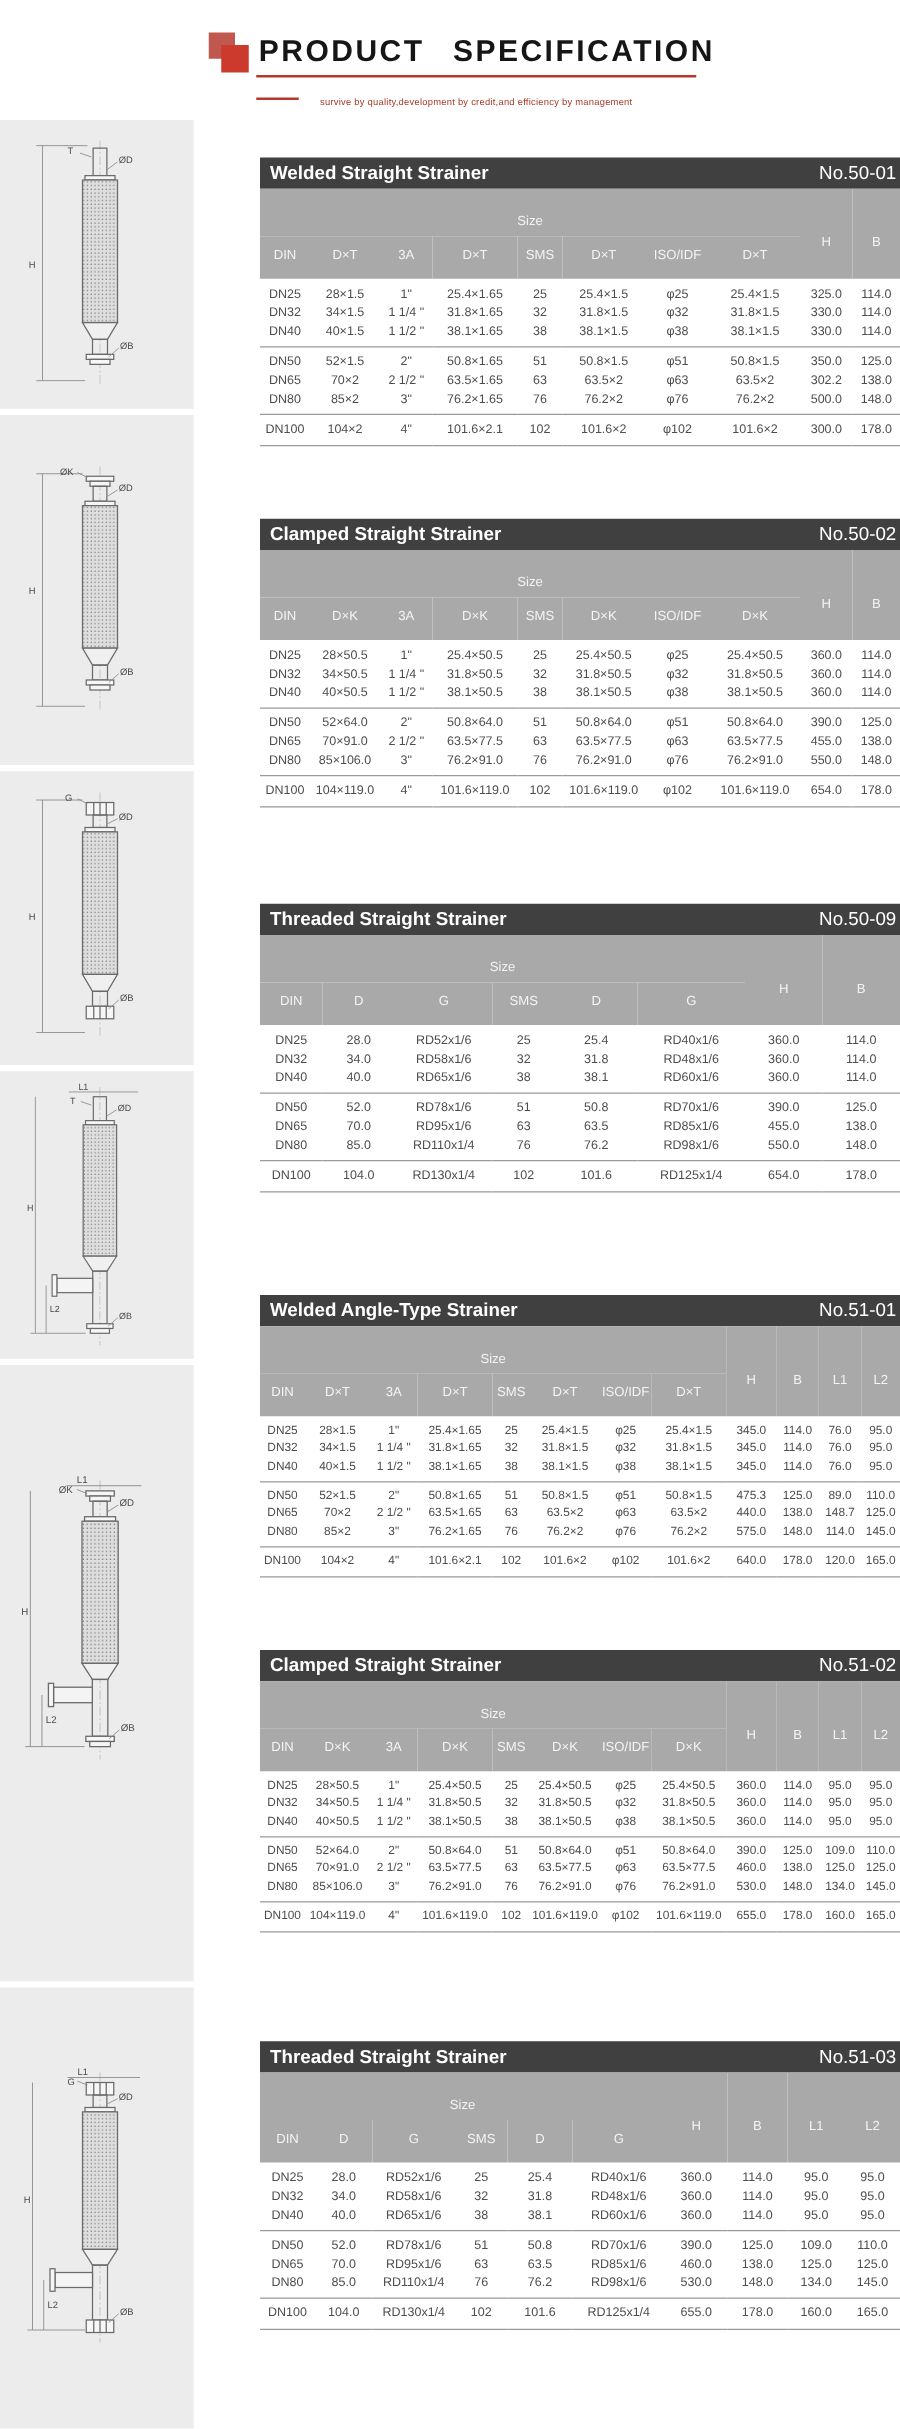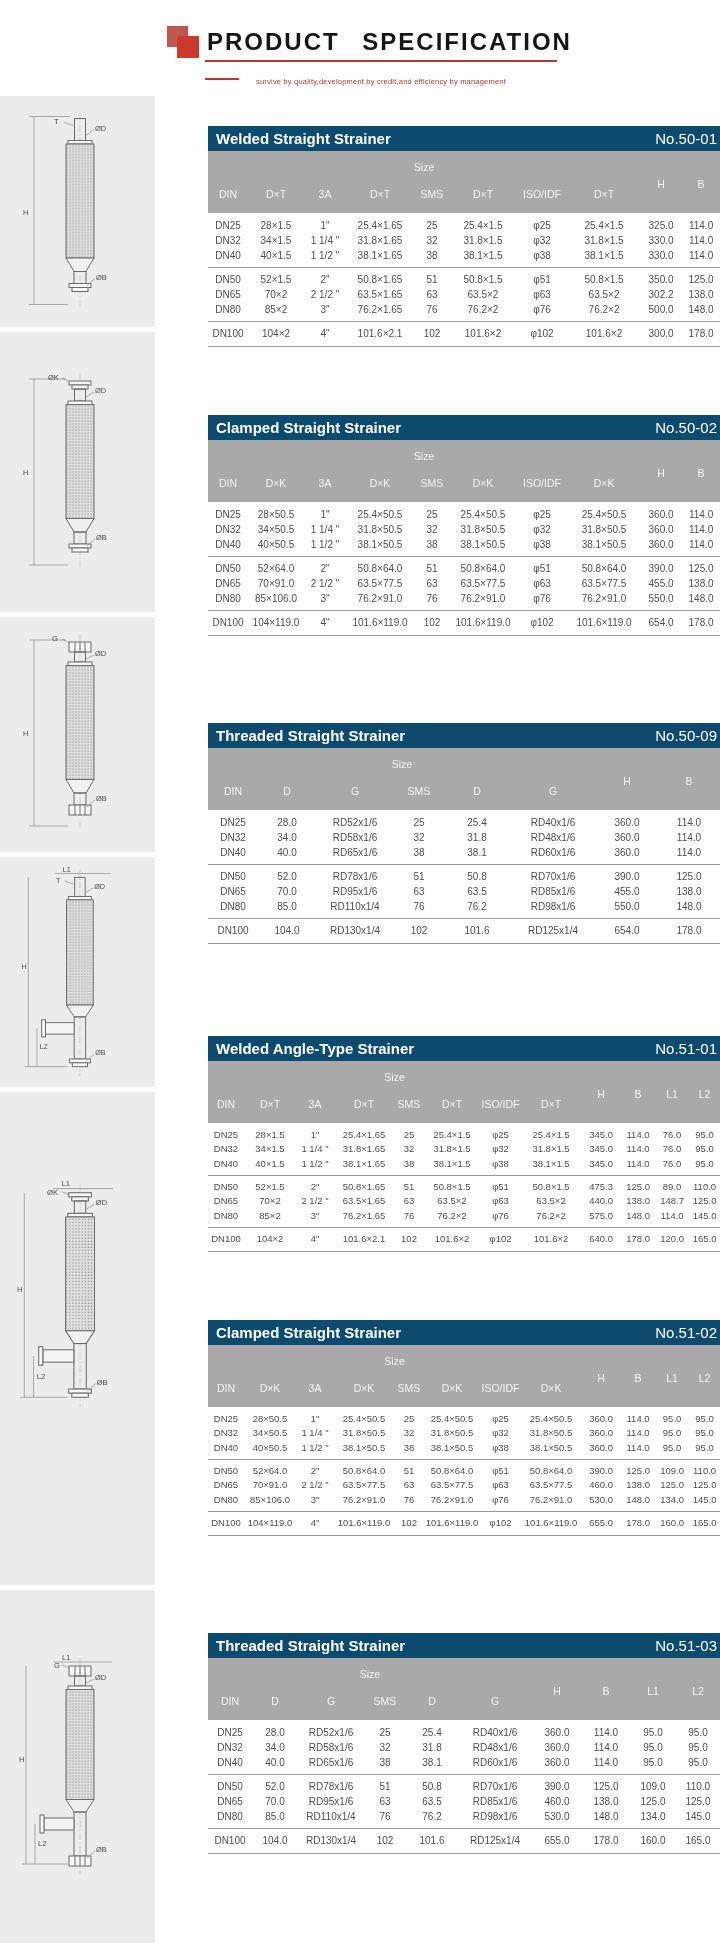--- a/index.html
+++ b/index.html
@@ -17,27 +17,27 @@
                  font-size:7.5px;color:#a8392a;letter-spacing:0.2px;margin-top:12px;}
   .brand-mark{position:absolute;left:205px;top:78px;width:34px;height:2px;background:#b5382c;}
 
   
   .panel{position:absolute;left:0;width:155px;background:#ececec;text-align:center;}
   .panel svg{display:inline-block;}
   svg text{font-family:"Liberation Sans", sans-serif;font-size:7.5px;fill:#4a4a4a;}
 
   
   .spec{position:absolute;left:208px;width:512px;}
-  .bar{height:25px;background:#0c4a6e;display:flex;align-items:center;justify-content:space-between;}
+  .bar{height:25px;background:#404040;display:flex;align-items:center;justify-content:space-between;}
   .bar .t{color:#ffffff;font-size:15px;font-weight:700;padding-left:8px;white-space:nowrap;}
   .bar .n{color:#ffffff;font-size:15px;font-weight:500;padding-right:3px;white-space:nowrap;}
   table{border-collapse:collapse;table-layout:fixed;width:512px;}
   thead{background:#a9a9a9;}
   th{color:#f4f4f4;font-weight:400;font-size:10.5px;text-align:center;padding:0;}
-  tr.size-row th{height:24px;vertical-align:middle;padding-top:4px;}
+  tr.size-row th{height:24px;vertical-align:middle;padding-top:14px;}
   tr.cols-row th{height:30px;vertical-align:middle;padding-bottom:4px;}
   th.span2{vertical-align:middle;padding-top:10px;}
   td{font-size:10px;color:#4d4d4d;text-align:center;padding:1px 0;white-space:nowrap;
      line-height:1.3;}
   tbody tr:first-child td{padding-top:6px;}
   tbody tr.group-end td{padding-bottom:5px;border-bottom:1px solid #9a9a9a;}
   tbody tr.after-break td{padding-top:5px;}
   tbody tr.last-row td{padding-bottom:6px;border-bottom:1px solid #9a9a9a;}
   .t12 td{font-size:9.5px;}
 </style>

